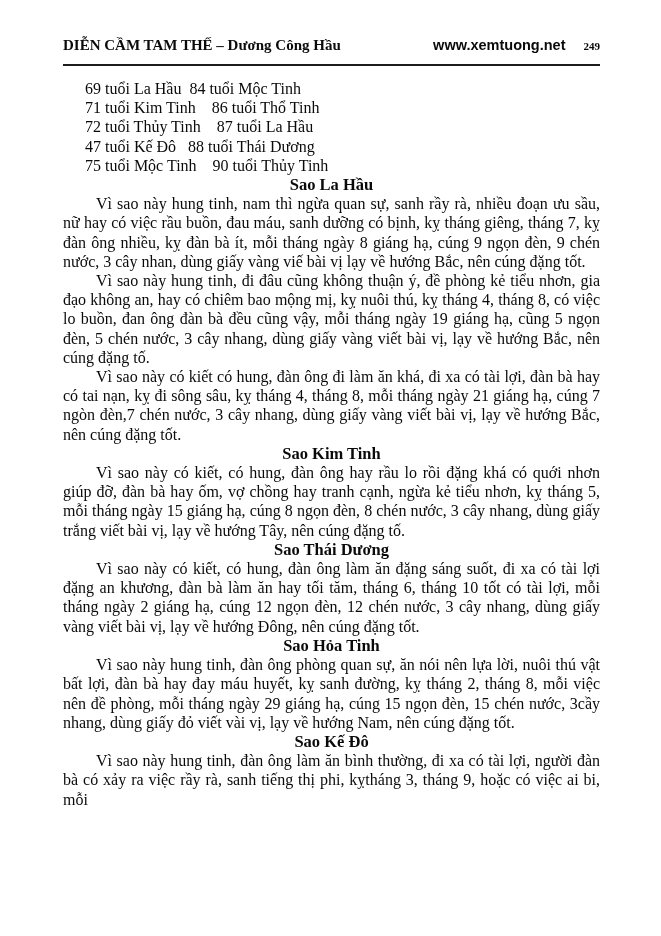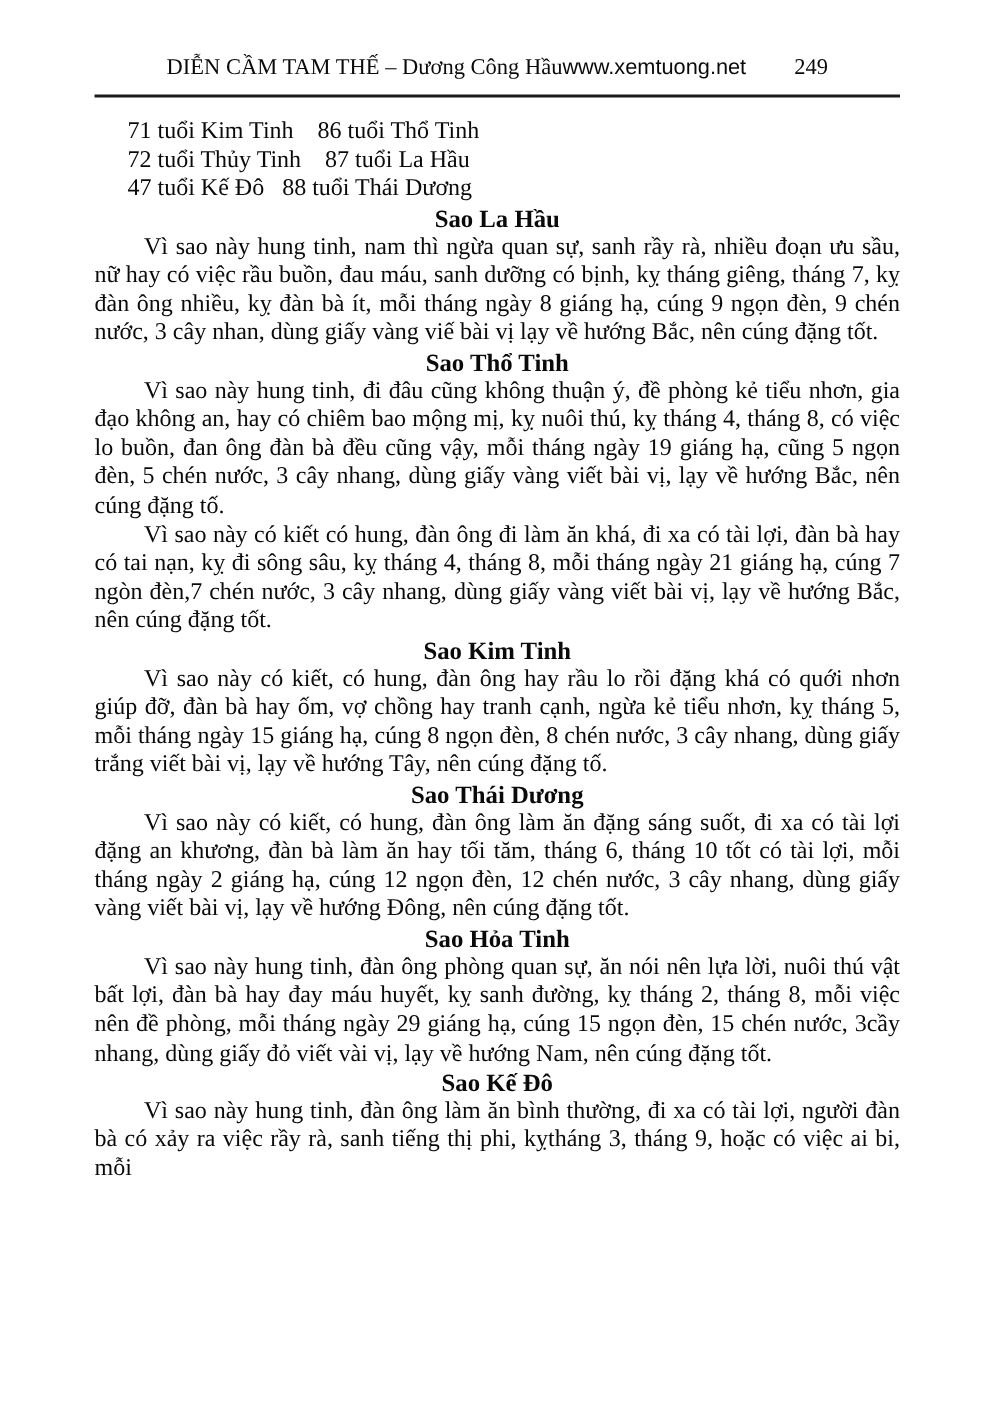--- a/index.html
+++ b/index.html
@@ -18,41 +18,42 @@
   .page {
     box-sizing: border-box;
     width: 661px;
     height: 936px;
     padding: 36px 61px 0 63px;
     background: #ffffff;
   }
   
   .header {
     display: flex;
-    justify-content: center;
+    justify-content: space-between;
     align-items: baseline;
     font-size: 15px;
     line-height: 18px;
     padding-bottom: 9px;
     border-bottom: 2px solid #1c1c1c;
+    font-weight: bold;
   }
   .header-title {
     white-space: nowrap;
   }
   .header-right {
     display: flex;
     align-items: baseline;
-    gap: 32px;
+    gap: 18px;
   }
   .header-site {
     font-family: "Liberation Sans", "DejaVu Sans", sans-serif;
     font-size: 14.5px;
   }
   .header-page {
-    font-size: 15px;
+    font-size: 11px;
   }
   
   .ages {
     margin-top: 13px;
     margin-left: 22px;
     font-size: 16px;
     line-height: 19.2px;
   }
   .age-row {
     white-space: pre;
@@ -81,32 +82,33 @@
 
   <div class="header">
     <span class="header-title">DIỄN CẦM TAM THẾ – Dương Công Hầu</span>
     <span class="header-right">
       <span class="header-site">www.xemtuong.net</span>
       <span class="header-page">249</span>
     </span>
   </div>
 
   <div class="ages">
+    <div class="age-row">69 tuổi La Hầu  84 tuổi Mộc Tinh</div>
     <div class="age-row">71 tuổi Kim Tinh    86 tuổi Thổ Tinh</div>
     <div class="age-row">72 tuổi Thủy Tinh    87 tuổi La Hầu</div>
     <div class="age-row">47 tuổi Kế Đô   88 tuổi Thái Dương</div>
+    <div class="age-row">75 tuổi Mộc Tinh    90 tuổi Thủy Tinh</div>
   </div>
 
   <section class="sec">
     <h2 class="sec-h">Sao La Hầu</h2>
     <p class="sec-p">Vì sao này hung tinh, nam thì ngừa quan sự, sanh rầy rà, nhiều đoạn ưu sầu, nữ hay có việc rầu buồn, đau máu, sanh dưỡng có bịnh, kỵ tháng giêng, tháng 7, kỵ đàn ông nhiều, kỵ đàn bà ít, mỗi tháng ngày 8 giáng hạ, cúng 9 ngọn đèn, 9 chén nước, 3 cây nhan, dùng giấy vàng viế bài vị lạy về hướng Bắc, nên cúng đặng tốt.</p>
   </section>
 
   <section class="sec">
-    <h2 class="sec-h">Sao Thổ Tinh</h2>
     <p class="sec-p">Vì sao này hung tinh, đi đâu cũng không thuận ý, đề phòng kẻ tiểu nhơn, gia đạo không an, hay có chiêm bao mộng mị, kỵ nuôi thú, kỵ tháng 4, tháng 8, có việc lo buồn, đan ông đàn bà đều cũng vậy, mỗi tháng ngày 19 giáng hạ, cũng 5 ngọn đèn, 5 chén nước, 3 cây nhang, dùng giấy vàng viết bài vị, lạy về hướng Bắc, nên cúng đặng tố.</p>
   </section>
 
   <section class="sec">
     <p class="sec-p">Vì sao này có kiết có hung, đàn ông đi làm ăn khá, đi xa có tài lợi, đàn bà hay có tai nạn, kỵ đi sông sâu, kỵ tháng 4, tháng 8, mỗi tháng ngày 21 giáng hạ, cúng 7 ngòn đèn,7 chén nước, 3 cây nhang, dùng giấy vàng viết bài vị, lạy về hướng Bắc, nên cúng đặng tốt.</p>
   </section>
 
   <section class="sec">
     <h2 class="sec-h">Sao Kim Tinh</h2>
     <p class="sec-p">Vì sao này có kiết, có hung, đàn ông hay rầu lo rồi đặng khá có quới nhơn giúp đỡ, đàn bà hay ốm, vợ chồng hay tranh cạnh, ngừa kẻ tiểu nhơn, kỵ tháng 5, mỗi tháng ngày 15 giáng hạ, cúng 8 ngọn đèn, 8 chén nước, 3 cây nhang, dùng giấy trắng viết bài vị, lạy về hướng Tây, nên cúng đặng tố.</p>

